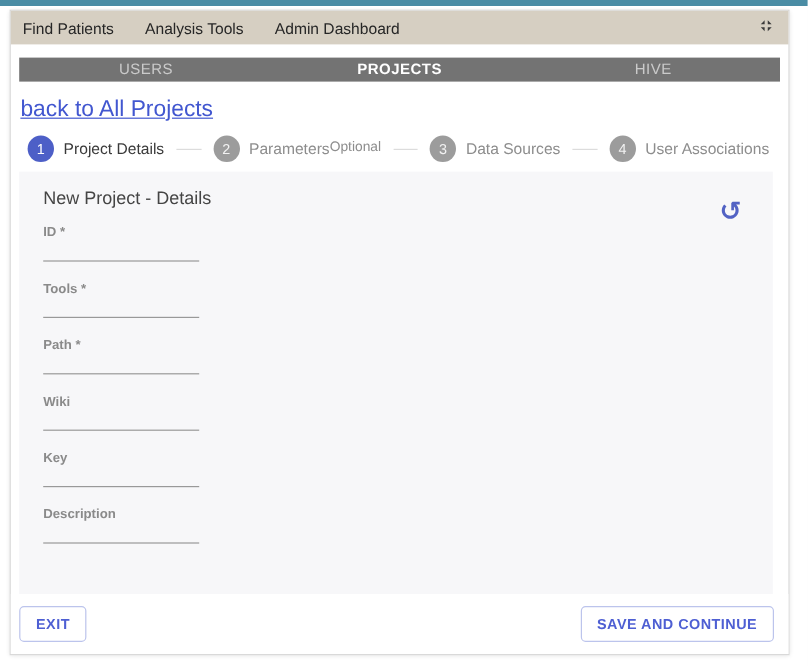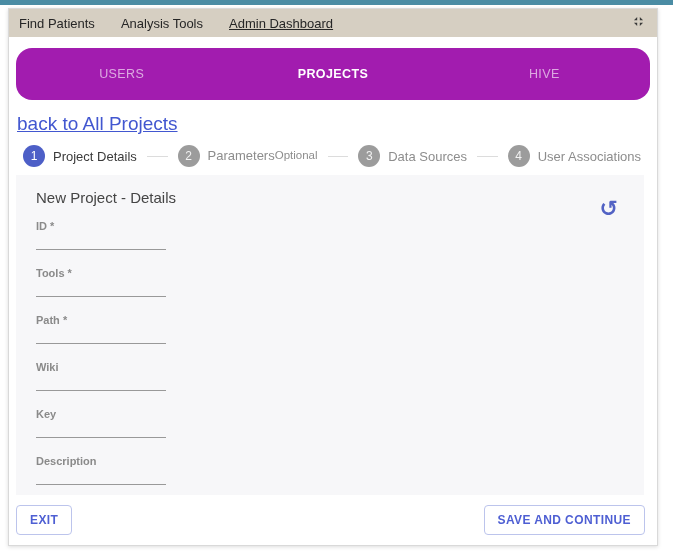--- a/index.html
+++ b/index.html
@@ -14,29 +14,29 @@
   }
 
   
   .topnav {
     height:28px; background:#d6cfc2; display:flex; align-items:center;
     padding:0 10px; box-sizing:border-box;
   }
   .topnav-item {
     font-size:13px; color:#262626; margin-right:26px; cursor:pointer; white-space:nowrap;
   }
-  .topnav-item.active { text-decoration:underline; }
+  .topnav-item.active { }
   .collapse-btn {
     margin-left:auto; background:none; border:none; padding:2px; cursor:pointer;
     display:flex; align-items:center;
   }
 
   
   .tabbar {
-    margin:11px 7px 0 7px; height:52px; background:#a21caf; display:flex;border-radius:16px;
+    margin:11px 7px 0 7px; height:20px; background:#737373; display:flex;
   }
   .tab {
     flex:1; display:flex; align-items:center; justify-content:center;
     font-size:12.5px; letter-spacing:0.4px; color:rgba(255,255,255,0.62);
     cursor:pointer; user-select:none;
   }
   .tab.active { color:#ffffff; font-weight:bold; }
 
   .back-link {
     display:inline-block; margin:13px 0 0 8px; font-size:19px; color:#4257d0;

